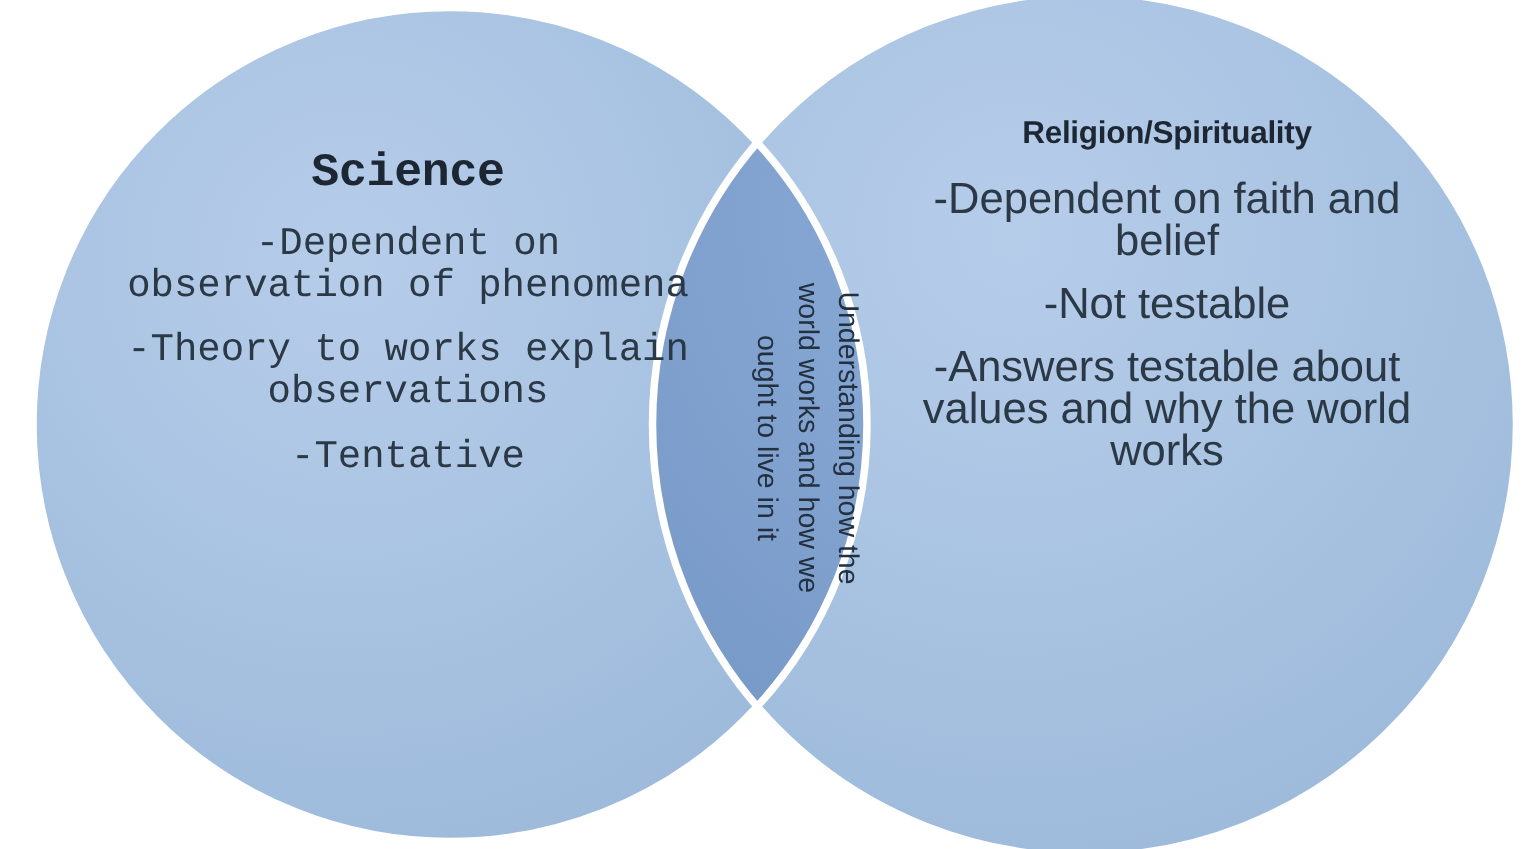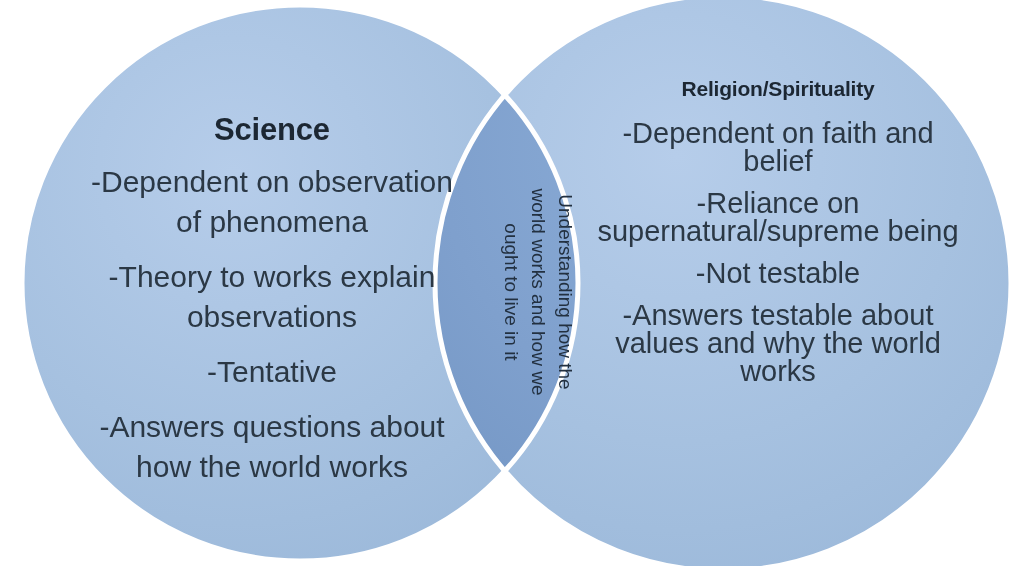--- a/index.html
+++ b/index.html
@@ -41,31 +41,32 @@
 
   .circle-title {
     font-weight: bold;
     color: #1c2733;
     letter-spacing: -0.2px;
   }
 
   
   #left-panel {
     left: 72px;
-    top: 112px;
+    top: 98px;
     width: 400px;
+    font-family: Liberation Mono, monospace;
   }
   #left-panel .circle-title {
     font-size: 31px;
     line-height: 36px;
     margin-bottom: 14px;
   }
   #left-panel .bullet {
-    font-size: 30px;
-    line-height: 40px;
+    font-size: 26px;
+    line-height: 28px;
     margin-bottom: 15px;
     padding: 0 6px;
   }
 
   
   #right-panel {
     left: 592px;
     top: 70px;
     width: 372px;
   }
@@ -144,27 +145,25 @@
     <circle cx="723" cy="283" r="288" fill="none" stroke="#ffffff" stroke-width="5"></circle>
   </svg>
 
   <div class="text-layer">
 
     <div class="panel" id="left-panel">
       <div class="circle-title">Science</div>
       <div class="bullet">-Dependent on observation of phenomena</div>
       <div class="bullet">-Theory to works explain observations</div>
       <div class="bullet">-Tentative</div>
-      <div class="bullet">-Answers questions about how the world works</div>
     </div>
 
     <div class="panel" id="right-panel">
       <div class="circle-title">Religion/Spirituality</div>
       <div class="bullet">-Dependent on faith and belief</div>
-      <div class="bullet">-Reliance on supernatural/supreme being</div>
       <div class="bullet">-Not testable</div>
       <div class="bullet">-Answers testable about values and why the world works</div>
     </div>
 
     <div id="lens-panel">
       <div id="lens-rot">
         <div class="lens-line">Understanding how the</div>
         <div class="lens-line">world works and how we</div>
         <div class="lens-line">ought to live in it</div>
       </div>

